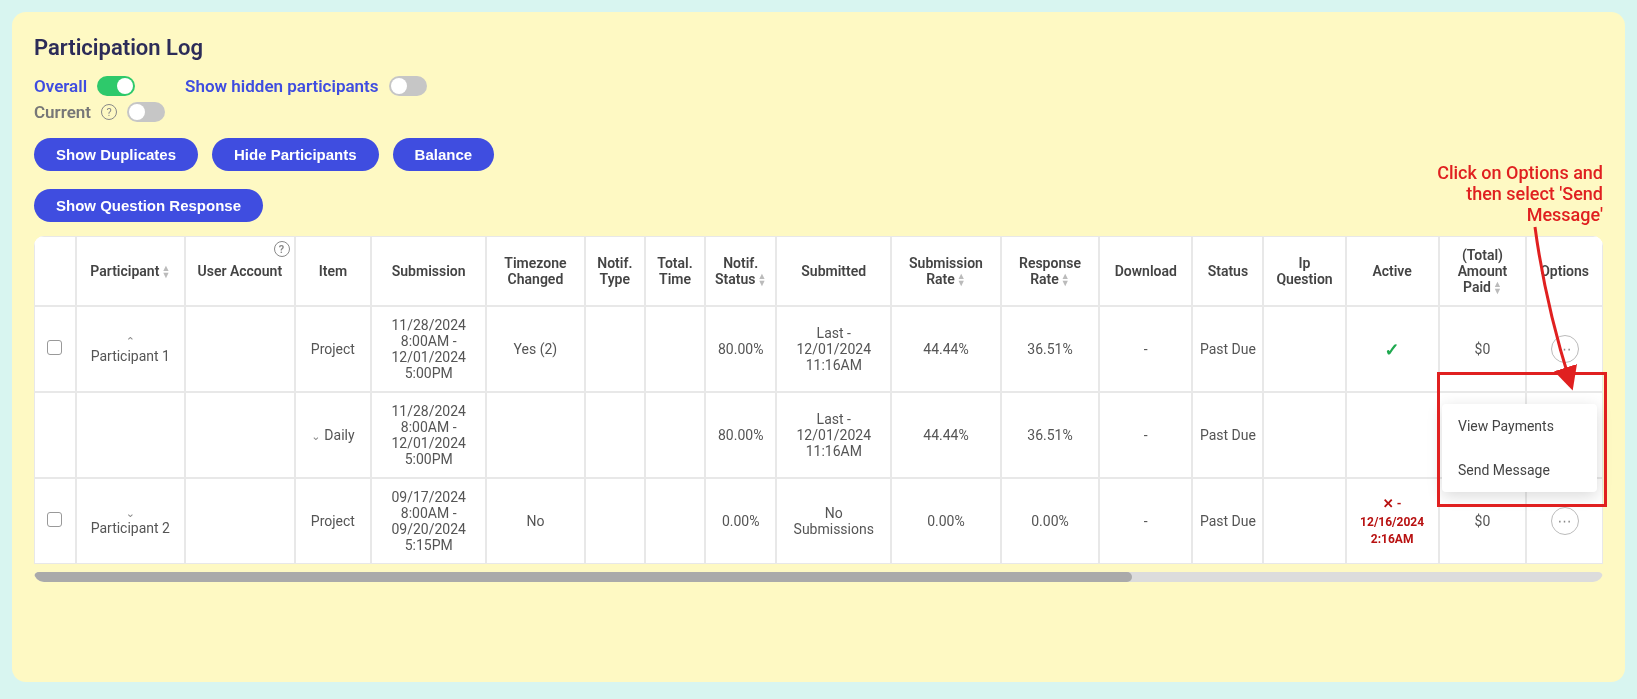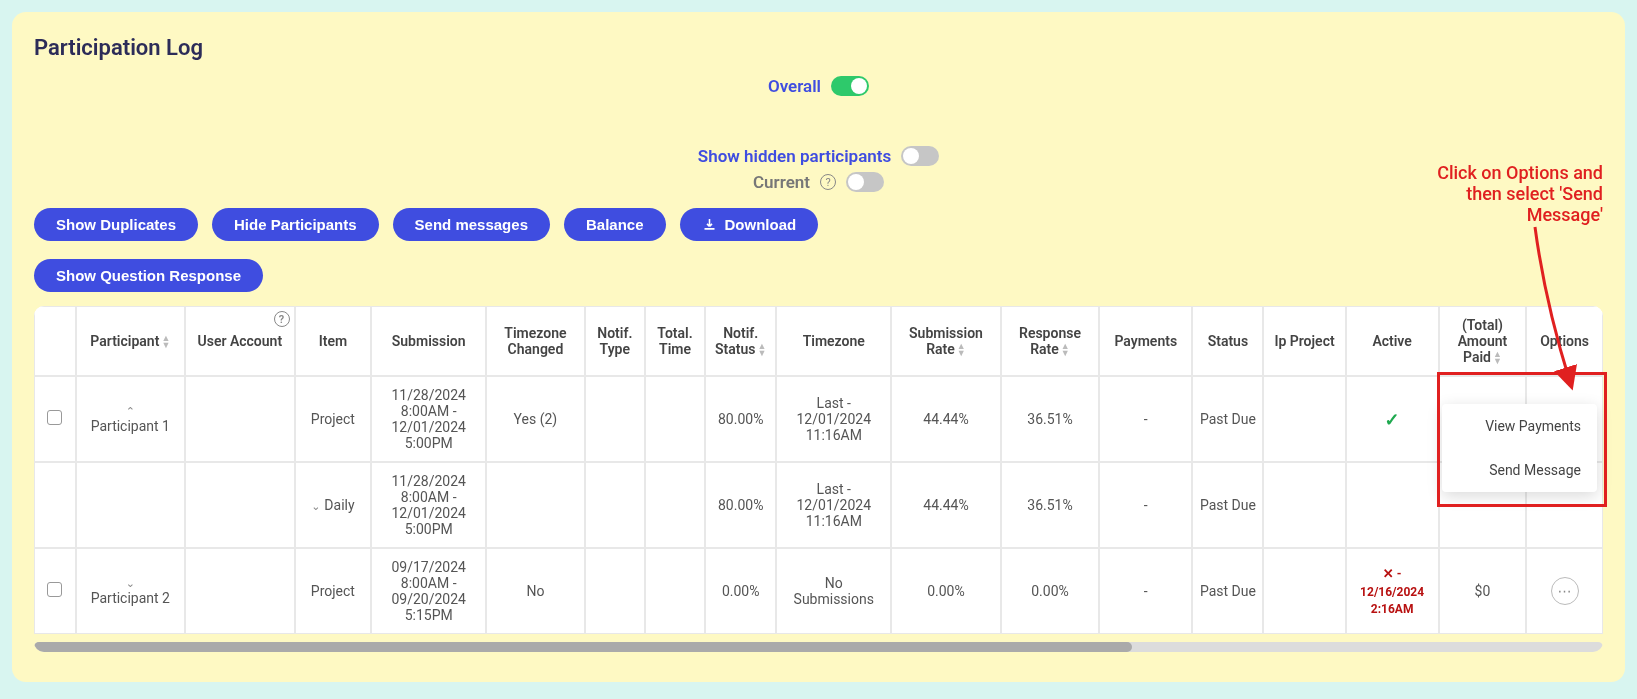--- a/index.html
+++ b/index.html
@@ -21,21 +21,20 @@
     font-size: 22px;
     font-weight: 600;
     color: #2c2c58;
     margin-bottom: 16px;
   }
   .toggle-row {
     display: flex;
     align-items: center;
     gap: 50px;
     margin-bottom: 6px;
-    flex-direction: column;
   }
   .toggle-group { display: flex; align-items: center; gap: 10px; }
   .toggle-label-blue {
     font-size: 17px;
     font-weight: 600;
     color: #3f4de0;
   }
   .toggle-label-muted {
     font-size: 17px;
     font-weight: 600;
@@ -176,21 +175,21 @@
     right: 28px;
     top: 392px;
     width: 155px;
     z-index: 40;
   }
   .popup-item {
     padding: 14px 16px;
     font-size: 14px;
     color: #444;
     cursor: pointer;
-    text-align: right;
+    text-align: left;
   }
   .redbox {
     position: absolute;
     border: 3px solid #e02020;
     right: 18px;
     top: 360px;
     width: 170px;
     height: 135px;
     z-index: 45;
     pointer-events: none;
@@ -240,28 +239,21 @@
       <span class="help-circle">?</span>
       <span class="switch off">
           <span class="knob"></span>
         </span>
     </div>
   </div>
 
   <div class="btn-row">
     <button class="btn">Show Duplicates</button>
     <button class="btn">Hide Participants</button>
-    <button class="btn">Send messages</button>
     <button class="btn">Balance</button>
-    <button class="btn">
-      <svg viewBox="0 0 24 24" fill="none" stroke="white" stroke-width="2.5">
-          <path d="M12 3v12m0 0l-4-4m4 4l4-4M4 19h16"></path>
-        </svg>
-      <span>Download</span>
-    </button>
   </div>
 
   <div class="btn-row" style="margin-top:18px">
     <button class="btn">Show Question Response</button>
   </div>
 
   <div class="annotation">Click on Options and then select 'Send Message'</div>
   <svg class="annotation-svg" width="120" height="170">
     <defs>
         <marker id="ah" markerWidth="8" markerHeight="8" refX="5" refY="4" orient="auto">
@@ -297,26 +289,26 @@
         <tr>
           <th></th>
           <th><span>Participant</span><span class="sort-ico">▲<br>▼</span></th>
           <th><span class="help-circle help-ico-abs">?</span><span>User Account</span></th>
           <th>Item</th>
           <th>Submission</th>
           <th>Timezone Changed</th>
           <th>Notif. Type</th>
           <th>Total. Time</th>
           <th><span>Notif. Status</span><span class="sort-ico">▲<br>▼</span></th>
-          <th>Timezone</th>
+          <th>Submitted</th>
           <th><span>Submission Rate</span><span class="sort-ico">▲<br>▼</span></th>
           <th><span>Response Rate</span><span class="sort-ico">▲<br>▼</span></th>
-          <th>Payments</th>
+          <th>Download</th>
           <th>Status</th>
-          <th>Ip Project</th>
+          <th>Ip Question</th>
           <th>Active</th>
           <th><span>(Total) Amount Paid</span><span class="sort-ico">▲<br>▼</span></th>
           <th>Options</th>
         </tr>
       </thead>
       <tbody>
 
         <tr>
           <td><span class="checkbox"></span></td>
           <td><span class="chev">⌃</span><span>Participant 1</span></td>

